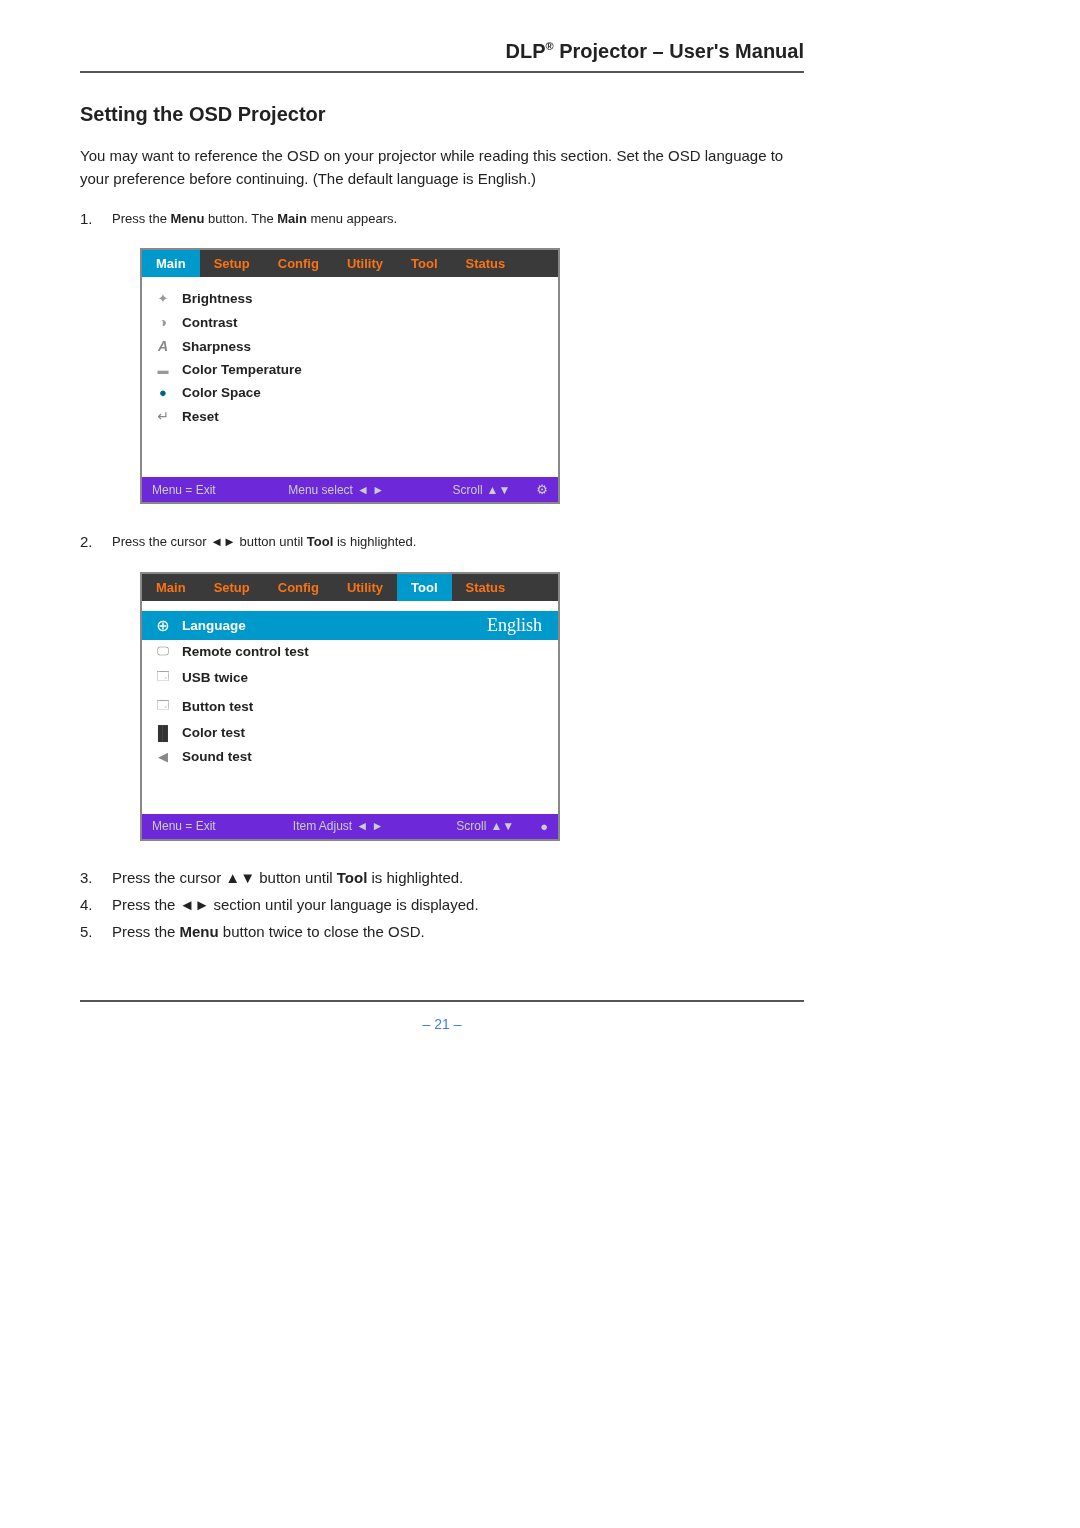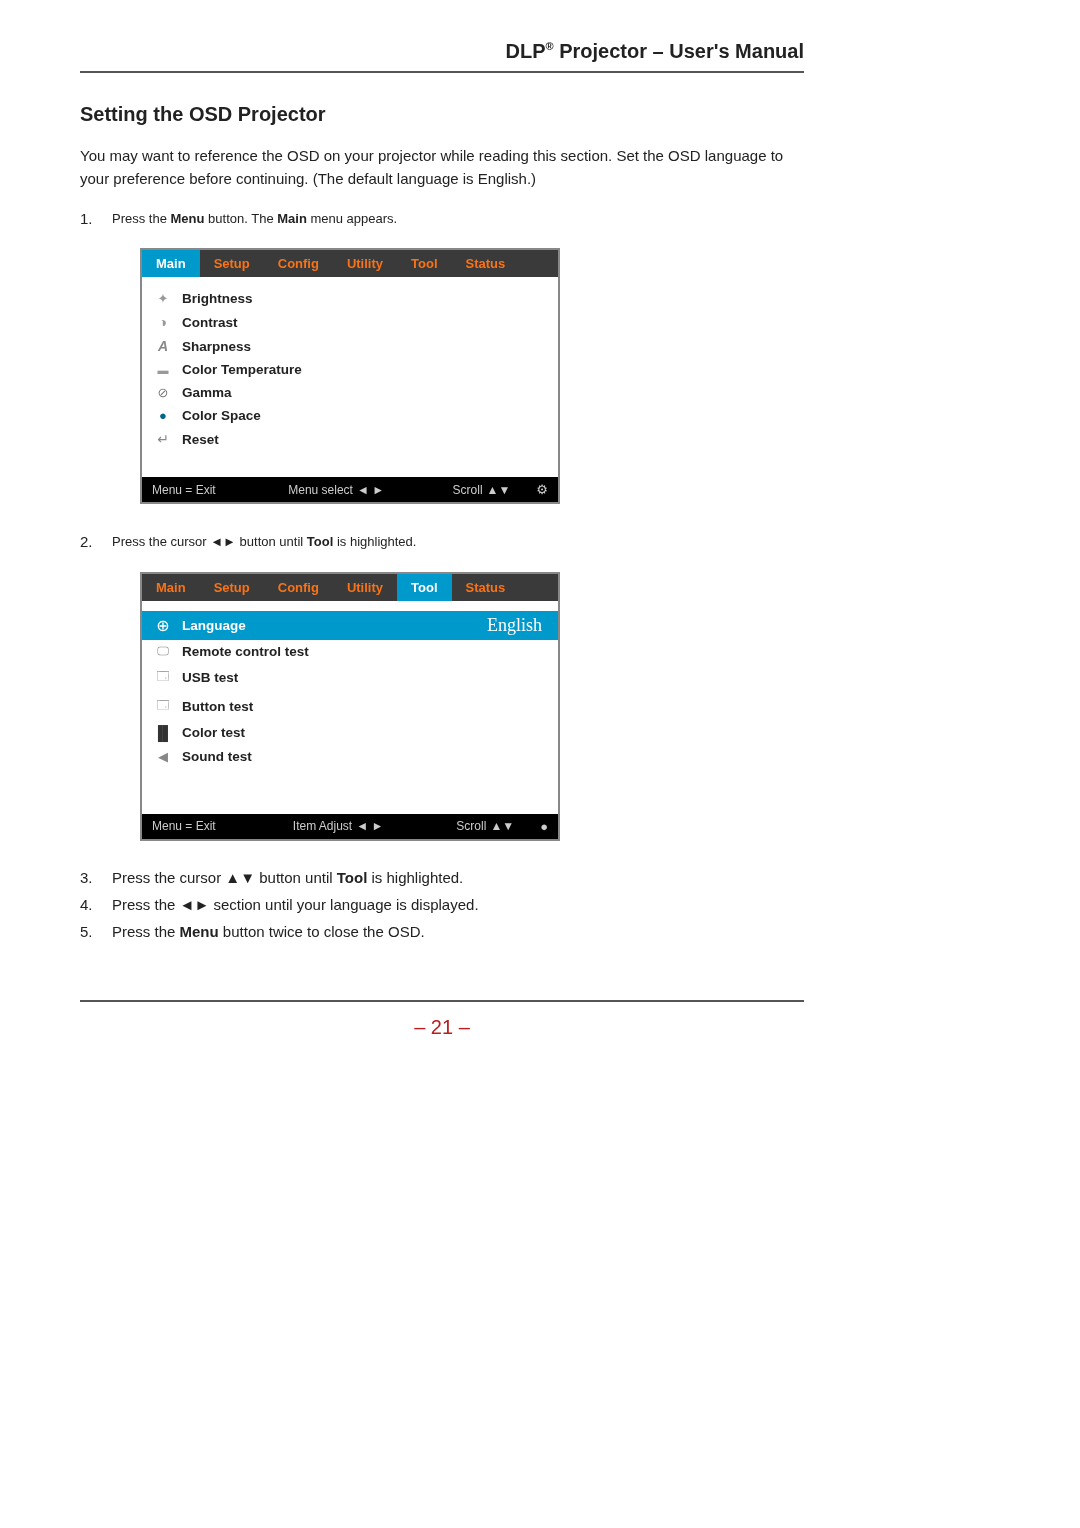--- a/index.html
+++ b/index.html
@@ -120,21 +120,21 @@
     .osd-value {
       margin-left: auto;
       font-size: 18px;
       color: #fff;
       font-family: Liberation Serif, serif;
     }
     .osd-row.highlighted .osd-value {
       color: #fff;
     }
     .osd-footer {
-      background: #000000;
+      background: #6d28d9;
       color: #ccc;
       display: flex;
       align-items: center;
       padding: 5px 10px;
       font-size: 12px;
       gap: 0;
     }
     .osd-footer-item {
       display: flex;
       align-items: center;
@@ -155,22 +155,22 @@
     .icon-colortint::before { content: "■"; font-size: 13px; color: #c84848; }
     .icon-gamma::before { content: "⊘"; font-size: 13px; color: #777; }
     .icon-colorspace::before { content: "●"; font-size: 13px; color: #006688; }
     .icon-reset::before { content: "↵"; font-size: 14px; color: #888; }
 
     .footer-bar {
       border-top: 2px solid #555;
       margin-top: 60px;
       padding-top: 14px;
       text-align: center;
-      font-size: 20px;
-      color: #b91c1c;
+      font-size: 14px;
+      color: #3b82f6;
     }
     .simple-list {
       list-style: none;
       padding: 0;
       margin: 0 0 8px 0;
     }
     .simple-list-item {
       display: flex;
       align-items: flex-start;
       margin-bottom: 10px;
@@ -224,24 +224,20 @@
       </div>
       <div class="osd-row">
         <span class="osd-icon icon-sharpness"></span>
         <span class="osd-label">Sharpness</span>
       </div>
       <div class="osd-row">
         <span class="osd-icon icon-colortemp"></span>
         <span class="osd-label">Color Temperature</span>
       </div>
       <div class="osd-row">
-        <span class="osd-icon icon-gamma"></span>
-        <span class="osd-label">Gamma</span>
-      </div>
-      <div class="osd-row">
         <span class="osd-icon icon-colorspace"></span>
         <span class="osd-label">Color Space</span>
       </div>
       <div class="osd-row">
         <span class="osd-icon icon-reset"></span>
         <span class="osd-label">Reset</span>
       </div>
       <div style="height:14px;"></div>
     </div>
     <div class="osd-footer">
@@ -285,21 +281,21 @@
         <span class="osd-icon" style="color:#fff; font-size:16px;">⊕</span>
         <span class="osd-label">Language</span>
         <span class="osd-value">English</span>
       </div>
       <div class="osd-row">
         <span class="osd-icon" style="font-size:12px; color:#888;">🖵</span>
         <span class="osd-label">Remote control test</span>
       </div>
       <div class="osd-row">
         <span class="osd-icon" style="font-size:12px; color:#888;">🗔</span>
-        <span class="osd-label">USB test</span>
+        <span class="osd-label">USB twice</span>
       </div>
       <div class="osd-row">
         <span class="osd-icon" style="font-size:12px; color:#888;">🗔</span>
         <span class="osd-label">Button test</span>
       </div>
       <div class="osd-row">
         <span class="osd-icon" style="font-size:14px; color:#333;">▐▌</span>
         <span class="osd-label">Color test</span>
       </div>
       <div class="osd-row">

